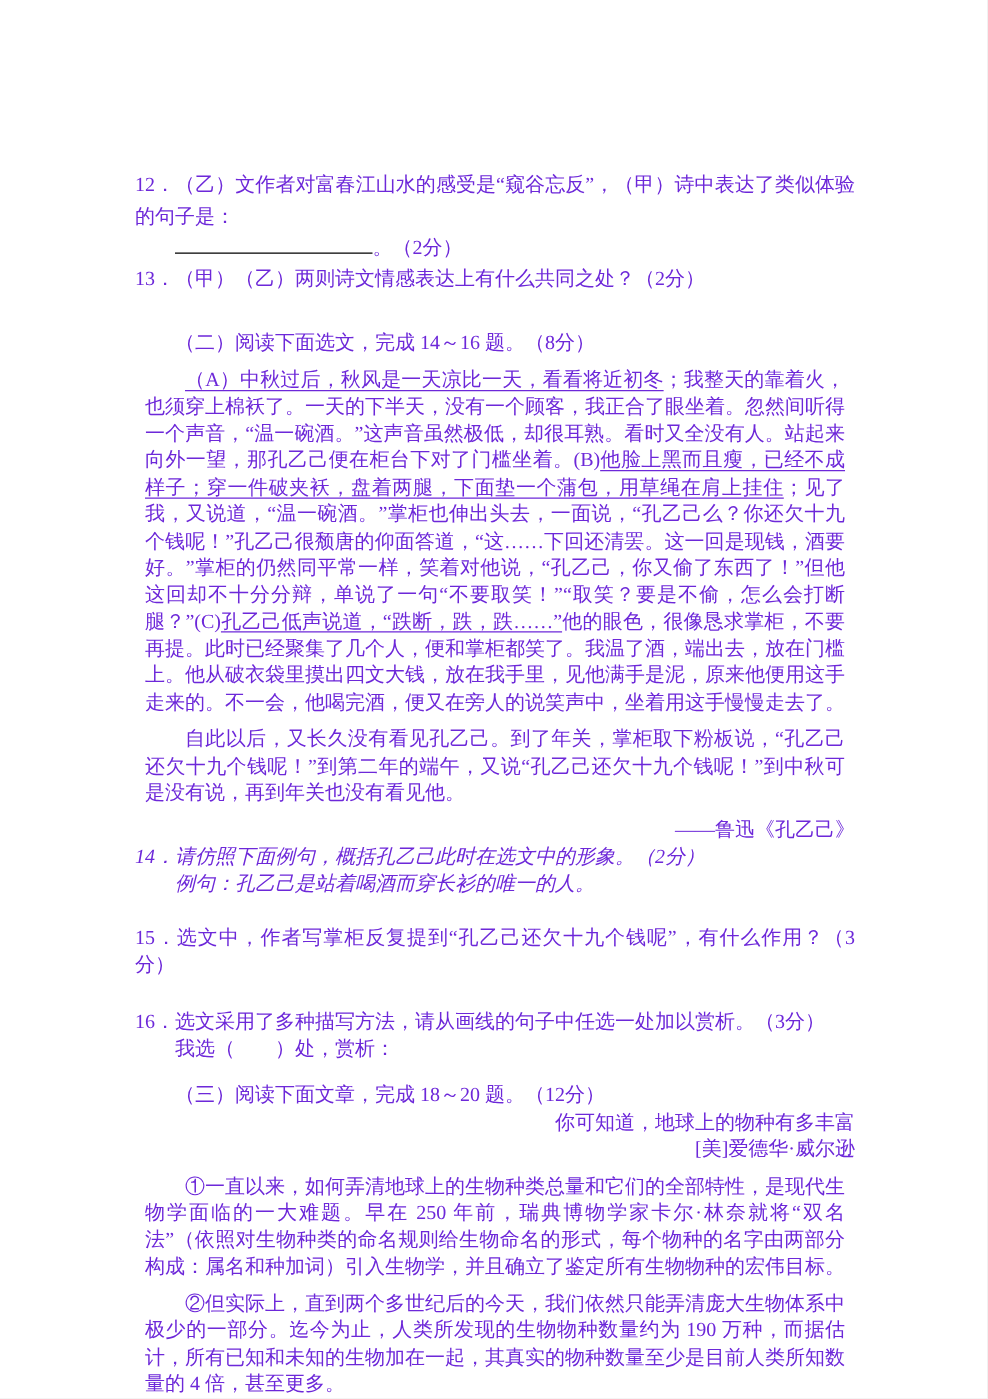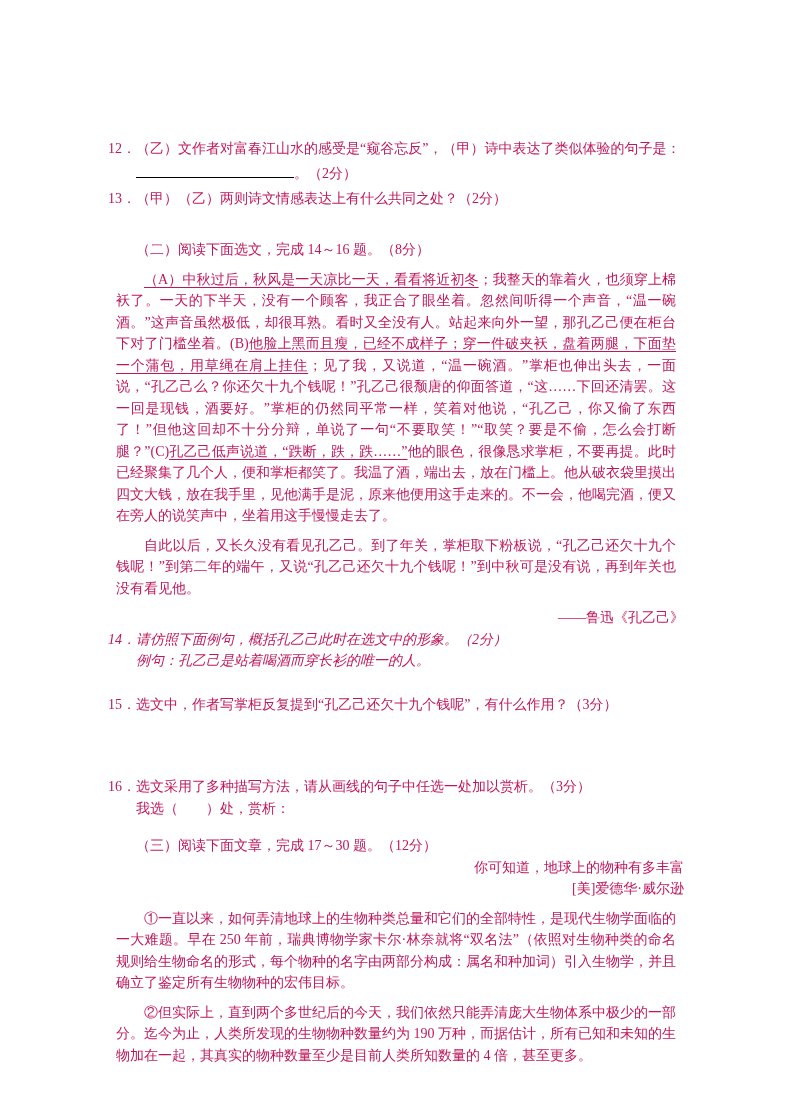--- a/index.html
+++ b/index.html
@@ -1,23 +1,23 @@
 <!DOCTYPE html>
 <html><head>
 <meta charset="utf-8">
 <style>
   html,body { margin:0; padding:0; background:#e8e8e8; }
   .page {
     position:relative;
     width:790px; height:1119px;
     margin:0 auto;
     background:#ffffff;
-    color:#be185d;
+    color:#6d28d9;
     font-family:"Liberation Serif","DejaVu Serif",serif;
-    font-size:14px;
+    font-size:16px;
     overflow:hidden;
   }
   .content {
     position:absolute;
     top:136px; left:108px;
     width:576px;
     line-height:21.5px;
     text-align:justify;
   }
   .lh25 { line-height:25px; }
@@ -31,21 +31,21 @@
     height:1em;
     border-bottom:1px solid #000;
     vertical-align:baseline;
   }
   .answer-row { padding-left:2em; }
   .attribution { text-align:right; }
   .centered { text-align:right; text-indent:0; }
   .q13 { margin-bottom:28px; }
   .q14 { margin-top:0;font-style:italic; }
   .q15 { margin-top:22px; }
-  .q16 { margin-top:61px; }
+  .q16 { margin-top:24px; }
   .sec3 { margin-top:16px; }
 </style>
 </head>
 <body>
 
 <div class="page">
   <div class="content">
 
     <div class="lh25">
       <span>12．（乙）文作者对富春江山水的感受是“窥谷忘反”，（甲）诗中表达了类似体验的句子是：</span>
@@ -75,21 +75,21 @@
     <div class="q15">
       <span>15．选文中，作者写掌柜反复提到“孔乙己还欠十九个钱呢”，有什么作用？（3分）</span>
     </div>
 
     <div class="q16">
       <div>16．选文采用了多种描写方法，请从画线的句子中任选一处加以赏析。（3分）</div>
       <div class="indent2">我选（　　）处，赏析：</div>
     </div>
 
     <div class="sec3">
-      <div class="indent2">（三）阅读下面文章，完成 17～30 题。（12分）</div>
+      <div class="indent2">（三）阅读下面文章，完成 18～20 题。（12分）</div>
       <div class="centered">你可知道，地球上的物种有多丰富</div>
       <div class="centered">[美]爱德华·威尔逊</div>
       <p class="passage">①一直以来，如何弄清地球上的生物种类总量和它们的全部特性，是现代生物学面临的一大难题。早在 250 年前，瑞典博物学家卡尔·林奈就将“双名法”（依照对生物种类的命名规则给生物命名的形式，每个物种的名字由两部分构成：属名和种加词）引入生物学，并且确立了鉴定所有生物物种的宏伟目标。</p>
       <p class="passage">②但实际上，直到两个多世纪后的今天，我们依然只能弄清庞大生物体系中极少的一部分。迄今为止，人类所发现的生物物种数量约为 190 万种，而据估计，所有已知和未知的生物加在一起，其真实的物种数量至少是目前人类所知数量的 4 倍，甚至更多。</p>
     </div>
 
   </div>
 </div>
 
 </body></html>

